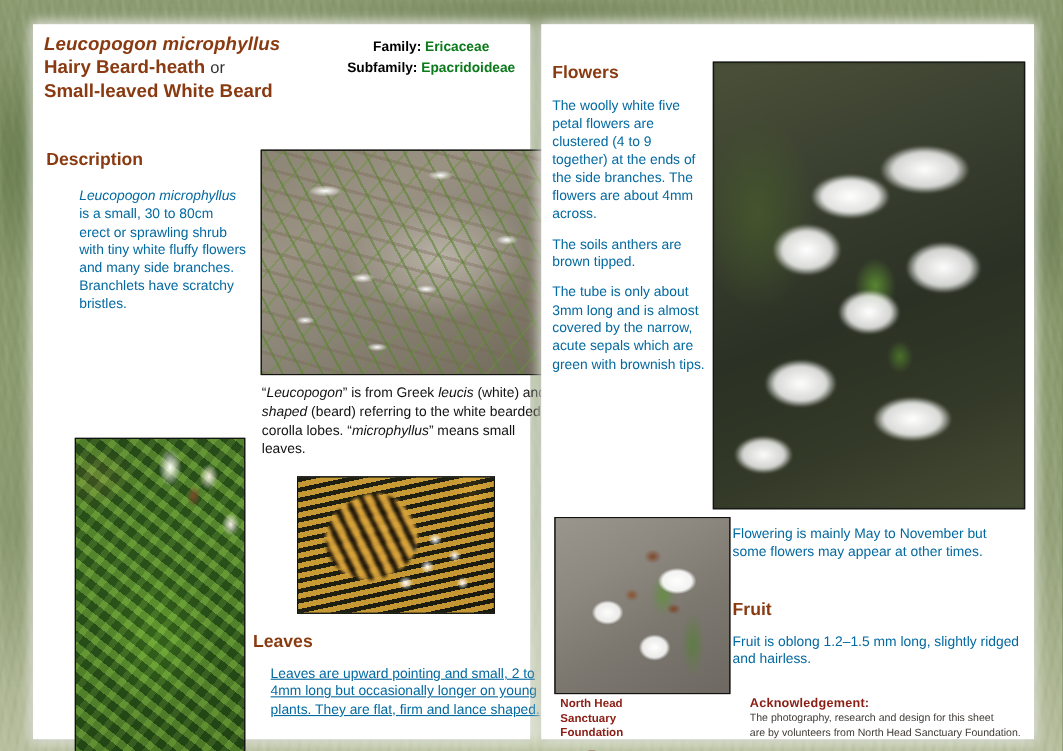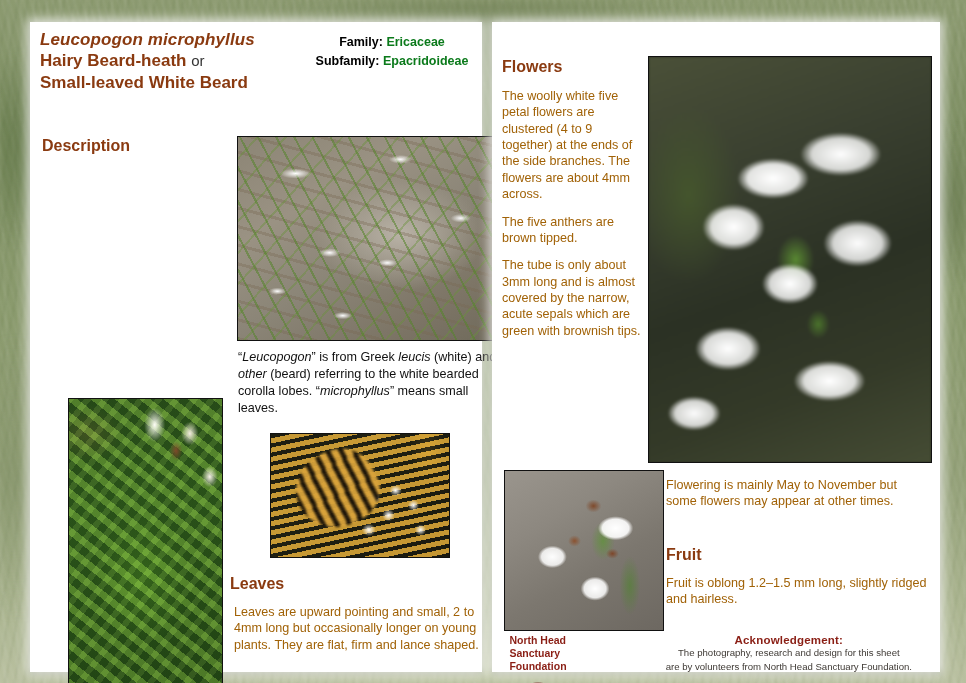--- a/index.html
+++ b/index.html
@@ -54,35 +54,35 @@
   .common{
     font-size:17px;font-weight:bold;color:#8a3a10;line-height:1.30;
   }
   .common .or{font-weight:normal;color:#333333;font-size:15px;}
   .taxon-line{font-size:12.5px;font-weight:bold;color:#000;text-align:center;line-height:1.55;}
   .taxon-line .val{color:#0b7a1b;}
   h2.sec{
     margin:0;font-size:16px;font-weight:bold;color:#8a3a10;
   }
   p.body{
-    margin:0;font-size:12.6px;line-height:1.30;color:#a16207;
+    margin:0;font-size:12.6px;line-height:1.30;color:#0369a1;
   }
   p.body + p.body{margin-top:11px;}
 
   
   #lp-head{position:absolute;left:10px;top:8px;width:432px;}
   #lp-head .row1{display:flex;align-items:flex-start;justify-content:space-between;}
   #lp-head .titles{width:268px;}
   #lp-head .taxa{width:160px;padding-top:3px;}
 
   #desc-head{position:absolute;left:12px;top:115px;}
   #desc-text{position:absolute;left:42px;top:148px;width:152px;}
 
   #leaves-head{position:absolute;left:200px;top:553px;}
-  #leaves-text{position:absolute;left:204px;top:582px;width:268px;}
+  #leaves-text{position:absolute;left:216px;top:582px;width:268px;text-decoration:underline;}
 
   #etym{position:absolute;left:208px;top:327px;width:262px;font-size:12.6px;line-height:1.34;color:#111;}
 
   
   #flowers-head{position:absolute;left:10px;top:36px;}
   #flowers-text{position:absolute;left:10px;top:66px;width:140px;}
   #flower-season{position:absolute;left:174px;top:455px;width:262px;}
   #fruit-head{position:absolute;left:174px;top:524px;text-align:right;}
   #fruit-text{position:absolute;left:174px;top:553px;width:262px;}
 
@@ -185,21 +185,21 @@
     filter:blur(.55px);
   }
 
   
   #footer{position:absolute;left:10px;top:612px;width:428px;height:34px;}
   #logo-block{position:absolute;left:0;top:0;display:flex;align-items:center;gap:7px;flex-direction:column;}
   #logo-text{
     font-size:10.5px;font-weight:bold;color:#8a1e14;line-height:1.22;white-space:pre-line;
   }
   #logo-arch{position:relative;width:72px;height:33px;}
-  #ack{position:absolute;right:18px;top:0;text-align:center;}
+  #ack{position:absolute;right:2px;top:0;text-align:left;}
   #ack .ttl{font-size:11.5px;font-weight:bold;color:#8a1e14;letter-spacing:.2px;}
   #ack .sub{font-size:9.6px;color:#3f3a35;line-height:1.35;margin-top:1px;}
 </style>
 </head>
 <body>
 
 <div id="bg">
   <div class="base"></div>
   <div class="blades"></div>
   <div class="blotch"></div>
@@ -226,28 +226,29 @@
           <span>Subfamily:</span>
           <span class="val">Epacridoideae</span>
         </div>
       </div>
     </div>
   </div>
 
   <h2 class="sec" id="desc-head">Description</h2>
 
   <div id="desc-text">
+    <p class="body"><span class="sci">Leucopogon microphyllus</span> is a small, 30 to 80cm erect or sprawling shrub with tiny white fluffy flowers and many side branches.&nbsp; Branchlets have scratchy bristles.</p>
   </div>
 
   <div class="photo" id="photo-habitat">
     <div class="inner"></div>
   </div>
 
   <div id="etym">
-    “<span class="sci">Leucopogon</span>” is from Greek <span class="sci">leucis</span> (white) and <span class="sci">other</span> (beard) referring to the white bearded corolla lobes. “<span class="sci">microphyllus</span>” means small leaves.
+    “<span class="sci">Leucopogon</span>” is from Greek <span class="sci">leucis</span> (white) and <span class="sci">shaped</span> (beard) referring to the white bearded corolla lobes. “<span class="sci">microphyllus</span>” means small leaves.
   </div>
 
   <div class="photo" id="photo-leaves">
     <div class="inner"></div>
   </div>
 
   <div class="photo" id="photo-bee">
     <div class="inner"></div>
     <div class="bee"></div>
   </div>
@@ -256,21 +257,21 @@
   <p class="body" id="leaves-text">Leaves are upward pointing and small, 2 to 4mm long but occasionally longer on young plants.  They are flat, firm and lance shaped.</p>
 
 </div>
 
 <div class="panel" id="right-panel">
 
   <h2 class="sec" id="flowers-head">Flowers</h2>
 
   <div id="flowers-text">
     <p class="body">The woolly white five petal flowers are clustered (4 to 9 together) at the ends of the side branches. The flowers are about 4mm across.</p>
-    <p class="body">The five anthers are brown tipped.</p>
+    <p class="body">The soils anthers are brown tipped.</p>
     <p class="body">The tube is only about 3mm long and is almost covered by the narrow, acute sepals which are green with brownish tips.</p>
   </div>
 
   <div class="photo" id="photo-flower">
     <div class="inner"></div>
   </div>
 
   <div class="photo" id="photo-bud">
     <div class="inner"></div>
   </div>

